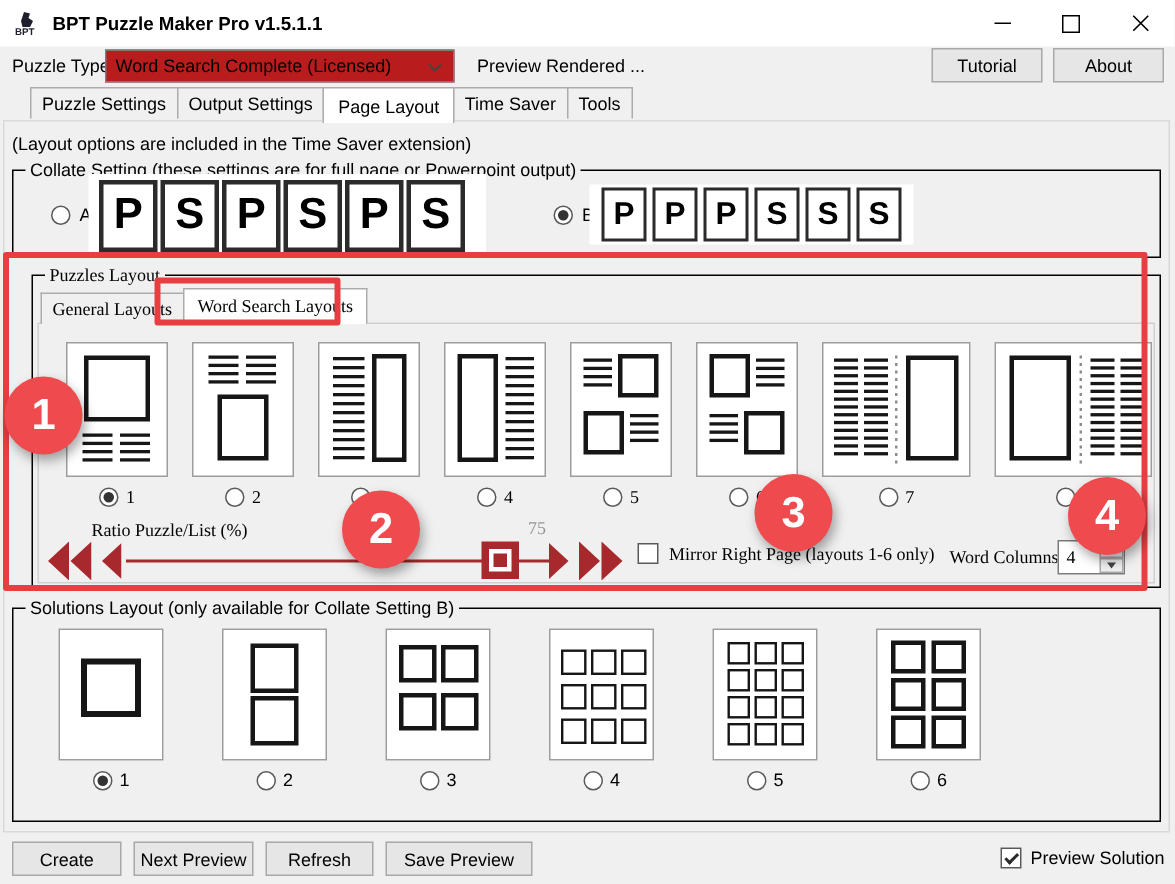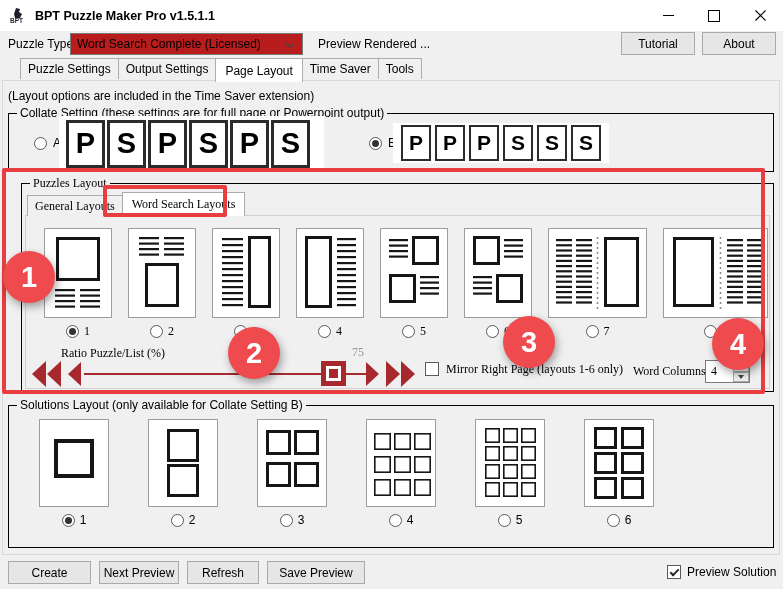--- a/index.html
+++ b/index.html
@@ -75,21 +75,21 @@
   .wordcols-label { position:absolute; left:611px; top:180px; }
   .spinner { position:absolute; left:683px; top:176px; width:45px; height:23px; background:#fff; border:1px solid #7a7a7a; display:flex; box-sizing:border-box; }
   .spin-value { flex:1; display:flex; align-items:center; padding-left:5px; }
   .spin-btns { width:16px; display:flex; flex-direction:column; }
   .spin-btn { flex:1; background:#f0f0f0; border:1px solid #ababab; display:flex; align-items:center; justify-content:center; }
   .tri-up { width:0; height:0; border-left:3px solid transparent; border-right:3px solid transparent; border-bottom:4px solid #444; }
   .tri-dn { width:0; height:0; border-left:3px solid transparent; border-right:3px solid transparent; border-top:4px solid #444; }
   
   .footer { position:absolute; left:8px; top:561px; display:flex; gap:8px; }
   .footer .btn { height:23px; }
-  .fb-0 { width:83px; } .fb-1 { width:80px; } .fb-2 { width:72px; } .fb-3 { width:98px; }
+  .fb-0 { width:73px; } .fb-1 { width:80px; } .fb-2 { width:72px; } .fb-3 { width:98px; }
   .preview-sol { position:absolute; left:667px; top:565px; display:flex; align-items:center; gap:6px; }
   
   .anno { position:absolute; pointer-events:none; z-index:40; }
   .anno-rect-main { left:2px; top:168px; width:763px; height:226px; border:4px solid #e83e41; border-radius:2px; box-sizing:border-box; }
   .anno-rect-tab { left:103px; top:185px; width:124px; height:32px; border:4px solid #e83e41; border-radius:2px; box-sizing:border-box; z-index:41; }
   .anno-circle { width:52px; height:52px; border-radius:50%; background:#ef4b4f; color:#fff; display:flex; align-items:center; justify-content:center; font-size:29px; font-weight:bold; box-shadow:2px 4px 8px rgba(0,0,0,0.35); z-index:42; }
   .ac-1 { left:3px;   top:251px; }
   .ac-2 { left:228px; top:327px; }
   .ac-3 { left:503px; top:316px; }
   .ac-4 { left:712px; top:318px; }

